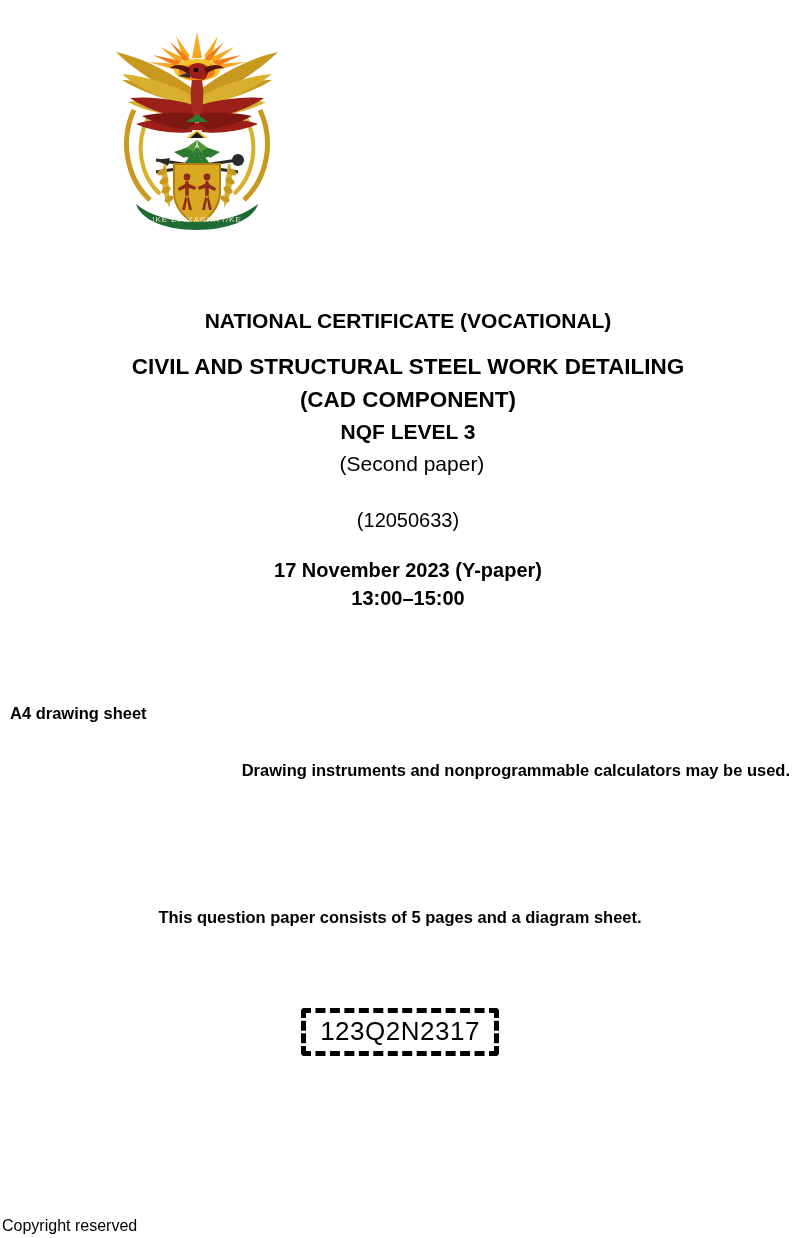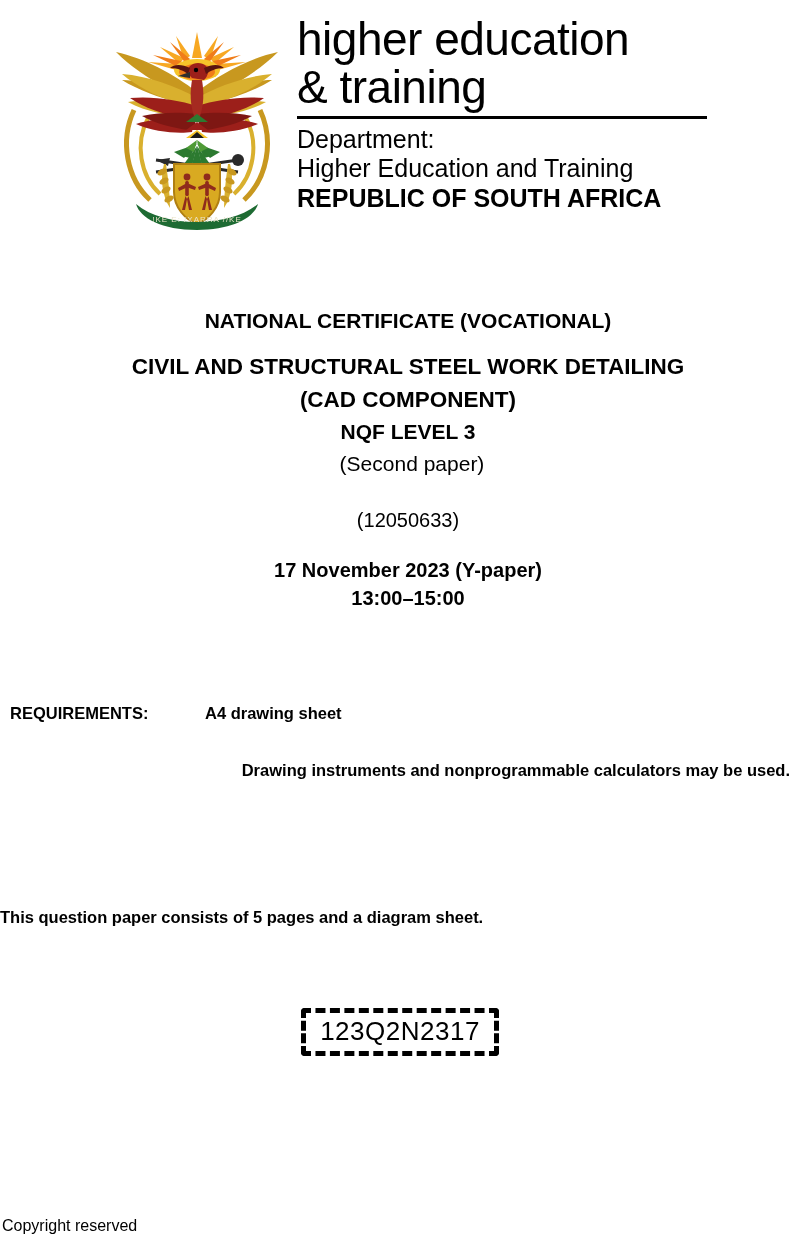--- a/index.html
+++ b/index.html
@@ -152,20 +152,21 @@
     line-height: 22px;
     padding-right: 10px;
   }
 
   
   .pages-note {
     position: absolute;
     left: 0;
     top: 906px;
     width: 800px;
+    text-align: center;
     font-size: 16.5px;
     font-weight: 700;
     line-height: 22px;
   }
 
   
   .code-box-wrap {
     position: absolute;
     left: 0;
     top: 1008px;
@@ -318,46 +319,38 @@
         <path d="M103 169 L 94 173 L 95 176 L 104 173 Z"></path>
         <path d="M101.5 182 L 98 196 L 101 196 L 103 185 Z"></path>
         <path d="M104.5 182 L 108 196 L 105 196 L 103 185 Z"></path>
       </g>
 
       <path d="M32 190 C 60 214 126 214 154 190 C 150 204 128 216 93 216 C 58 216 36 204 32 190 Z" fill="#1e6b33"></path>
       <text x="93" y="208" font-family="'Liberation Sans', sans-serif" font-size="8" fill="#e9e2c8" text-anchor="middle" letter-spacing="1">!KE E: /XARRA //KE</text>
     </svg>
   </div>
 
-  <div class="logo-text">
-    <div class="logo-line1">higher education</div>
-    <div class="logo-line2">&amp; training</div>
-    <div class="logo-rule"></div>
-    <div class="logo-dept">Department:</div>
-    <div class="logo-dept">Higher Education and Training</div>
-    <div class="logo-country">REPUBLIC OF SOUTH AFRICA</div>
-  </div>
 </div>
 
 <div class="title-block">
   <div class="t-cert">NATIONAL CERTIFICATE (VOCATIONAL)</div>
   <div class="t-subject">
     <span>CIVIL AND STRUCTURAL STEEL WORK DETAILING</span><br>
     <span>(CAD COMPONENT)</span>
   </div>
   <div class="t-level">NQF LEVEL 3</div>
   <div class="t-paperno">(Second paper)</div>
   <div class="t-code">(12050633)</div>
   <div class="t-date">17 November 2023 (Y-paper)</div>
   <div class="t-time">13:00–15:00</div>
 </div>
 
 <div class="requirements">
   <div class="req-row">
-    <span class="req-label">REQUIREMENTS:</span><span class="req-items">
+    <span class="req-items">
       <span class="req-item">A4 drawing sheet</span>
     </span>
   </div>
   <div class="req-note">Drawing instruments and nonprogrammable calculators may be used.</div>
 </div>
 
 <div class="pages-note">This question paper consists of 5 pages and a diagram sheet.</div>
 
 <div class="code-box-wrap">
   <div class="code-box">123Q2N2317</div>

